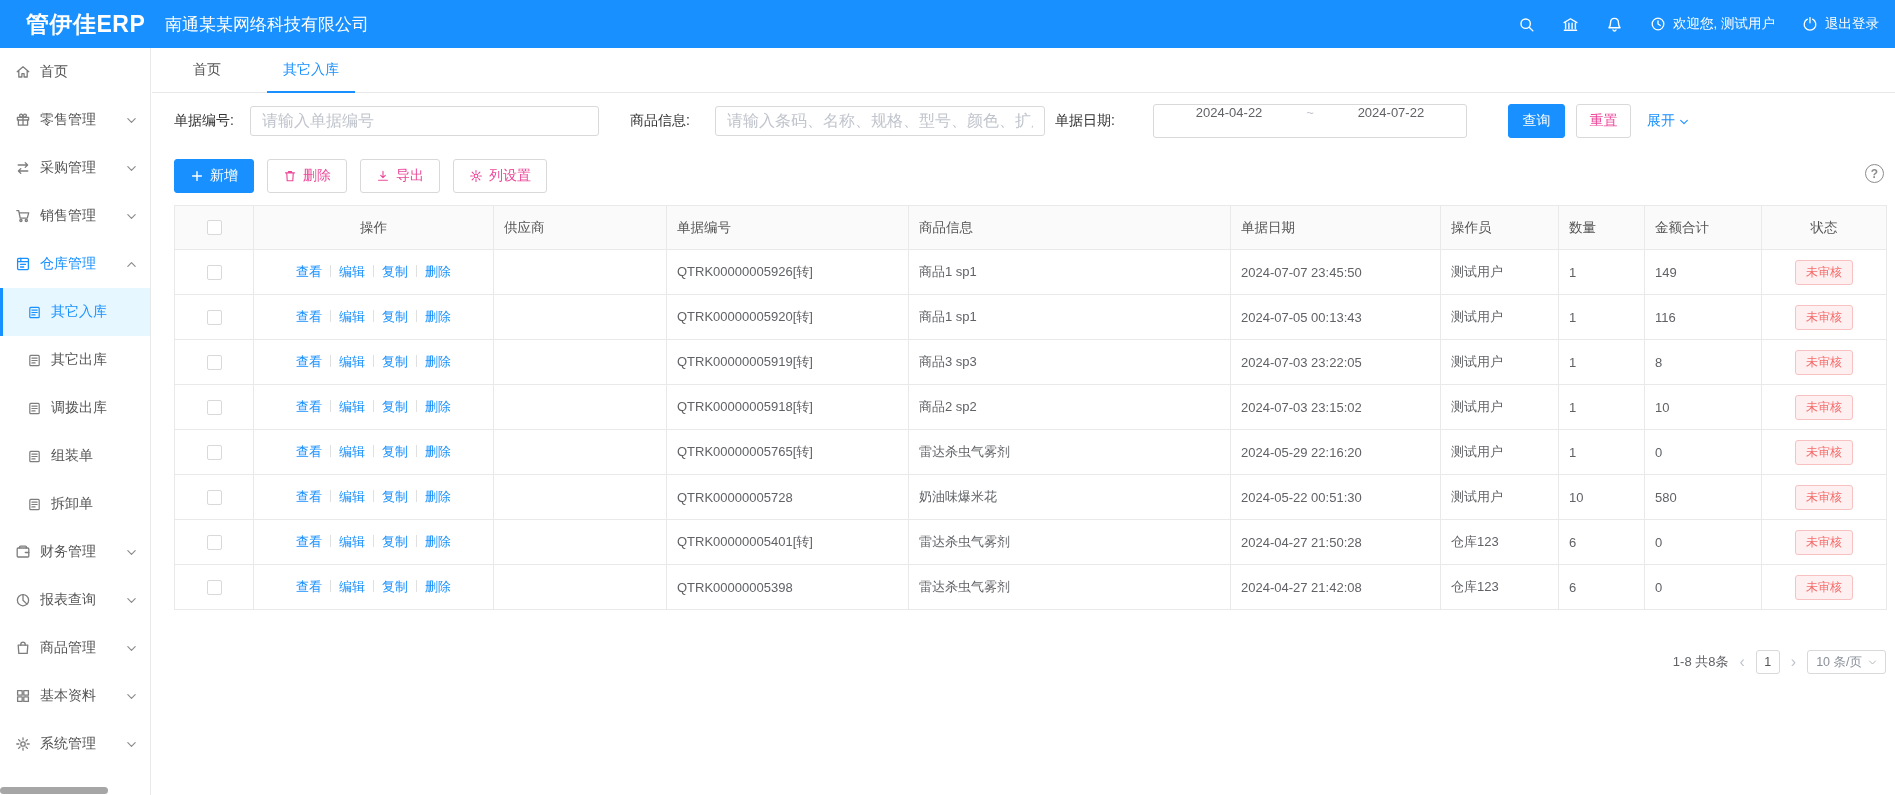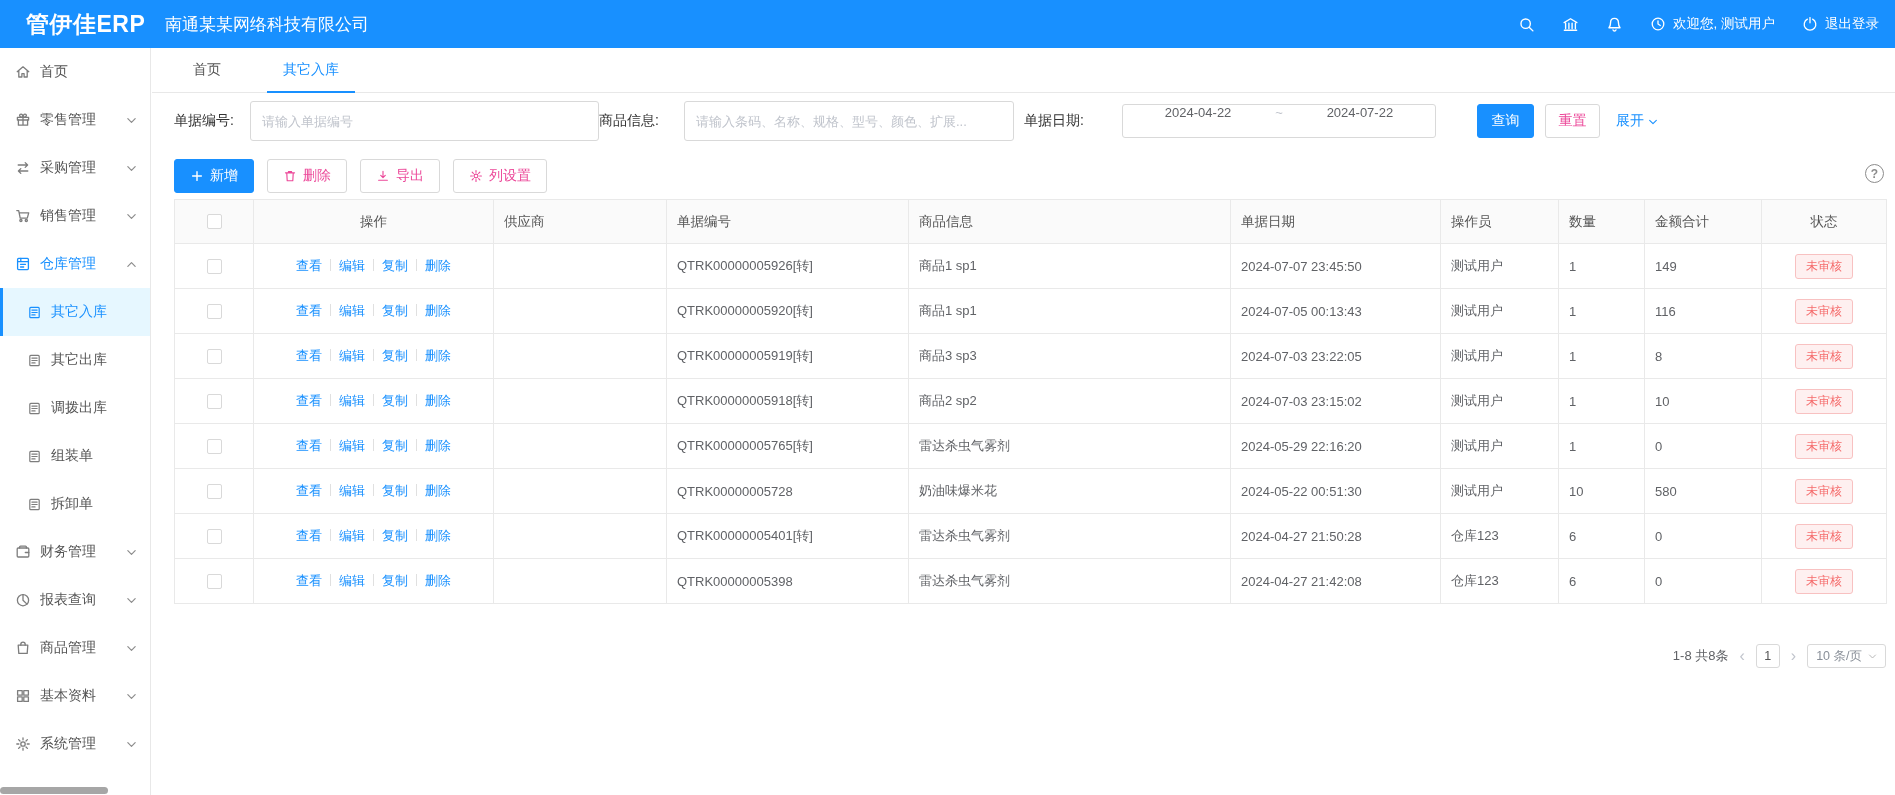--- a/index.html
+++ b/index.html
@@ -40,25 +40,25 @@
   .tab { padding:0 16px; margin-right:30px; display:flex; align-items:center; font-size:14px;
     color:#555; cursor:pointer; position:relative; white-space:nowrap; }
   .tab.active { color:#1890ff; }
   .tab.active::after { content:""; position:absolute; left:0; right:0; bottom:-1px; height:2px; background:#1890ff; }
 
   .content { padding:11px 0 0 22px; }
 
   
   .filter-row { display:flex; align-items:center; height:34px; }
   .f-label { font-size:14px; color:#333; width:64px; flex:none; white-space:nowrap; }
-  .f-input { height:40px; border:1px solid #d9d9d9; border-radius:3px; padding:0 11px;
-    font-size:13px; color:#606266; outline:none; font-family:inherit; }
+  .f-input { height:30px; border:1px solid #d9d9d9; border-radius:3px; padding:0 11px;
+    font-size:16px; color:#606266; outline:none; font-family:inherit; }
   .f-input::placeholder { color:#c0c4cc; }
   .in-bill { width:349px; margin-left:12px; }
-  .lbl-prod { margin-left:0; }
+  .lbl-prod { margin-left:31px; }
   .in-prod { width:330px; margin-left:21px; }
   .lbl-date { margin-left:10px; }
   .daterange { margin-left:34px; width:314px; height:34px; border:1px solid #d9d9d9; border-radius:3px;
     display:flex; align-items:flex-start; font-size:13px; color:#606266; cursor:pointer; }
   .daterange .d { flex:1; text-align:center; }
   .daterange .tilde { color:#c0c4cc; padding:0 2px; }
   .btn { height:34px; border:1px solid #d9d9d9; background:#fff; color:#ec4899; font-size:14px;
     border-radius:3px; display:inline-flex; align-items:center; justify-content:center; gap:6px;
     cursor:pointer; font-family:inherit; white-space:nowrap; }
   .btn.primary { background:#1890ff; border-color:#1890ff; color:#fff; }
@@ -70,21 +70,21 @@
 
   
   .toolbar { margin-top:21px; display:flex; gap:13px; width:1712px; position:relative; }
   .toolbar .btn { padding:0 15px; }
   .toolbar .icn { font-size:14px; color:inherit; }
   .help { position:absolute; right:2px; top:5px; width:19px; height:19px; border:1.5px solid #8c8c8c;
     border-radius:50%; color:#8c8c8c; font-size:12px; font-weight:bold; display:flex;
     align-items:center; justify-content:center; cursor:pointer; }
 
   
-  table { margin-top:6px; border-collapse:collapse; table-layout:fixed; width:1712px; }
+  table { margin-top:12px; border-collapse:collapse; table-layout:fixed; width:1712px; }
   th,td { border:1px solid #e9e9e9; font-weight:normal; overflow:hidden; white-space:nowrap; }
   th { height:44px; background:#fafafa; font-size:13.5px; color:#555; }
   td { height:45px; font-size:13px; color:#606266; }
   .al { text-align:left; padding-left:10px; }
   .ac { text-align:center; }
   .checkbox { display:inline-block; width:15px; height:15px; border:1px solid #d9d9d9;
     border-radius:2px; background:#fff; vertical-align:middle; cursor:pointer; }
   .actions a { color:#1890ff; text-decoration:none; cursor:pointer; }
   .sep { display:inline-block; width:1px; height:12px; background:#e0e0e0; margin:0 8px; vertical-align:-1px; }
   .badge { display:inline-block; padding:3px 10px; font-size:12px; color:#f56c6c; background:#fef0f0;

